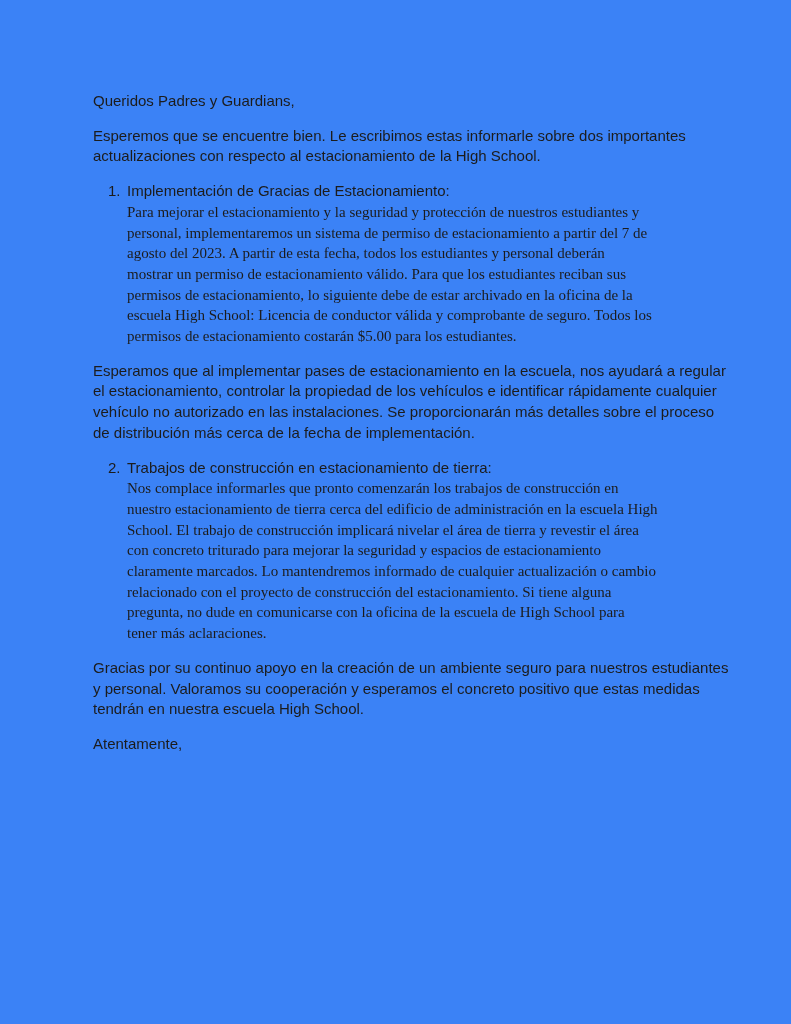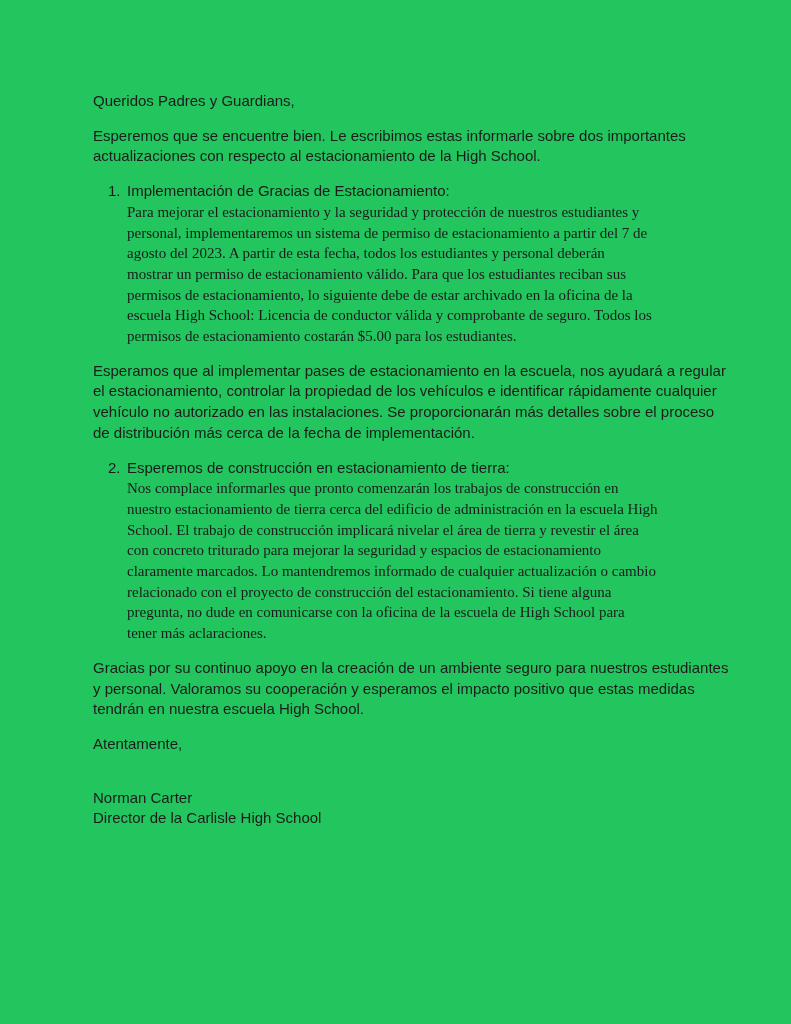--- a/index.html
+++ b/index.html
@@ -5,21 +5,21 @@
   html, body {
     margin: 0;
     padding: 0;
     background: #ffffff;
   }
   .page {
     position: relative;
     width: 791px;
     height: 1024px;
     box-sizing: border-box;
-    background: #22c55e;
+    background: #3b82f6;
     padding: 91px 70px 0 93px;
     font-family: "Liberation Sans", "DejaVu Sans", sans-serif;
     font-size: 15px;
     line-height: 20.7px;
     color: #1c1c1c;
     overflow: hidden;
   }
   .para {
     margin: 0 0 14px 0;
     white-space: pre;
@@ -71,35 +71,31 @@
 permisos de estacionamiento costarán $5.00 para los estudiantes.</div>
   </div>
 
   <p class="para">Esperamos que al implementar pases de estacionamiento en la escuela, nos ayudará a regular
 el estacionamiento, controlar la propiedad de los vehículos e identificar rápidamente cualquier
 vehículo no autorizado en las instalaciones. Se proporcionarán más detalles sobre el proceso
 de distribución más cerca de la fecha de implementación.</p>
 
   <div class="list-item">
     <span class="list-num">2.</span>
-    <div class="list-title">Esperemos de construcción en estacionamiento de tierra:</div>
+    <div class="list-title">Trabajos de construcción en estacionamiento de tierra:</div>
     <div class="list-body">Nos complace informarles que pronto comenzarán los trabajos de construcción en
 nuestro estacionamiento de tierra cerca del edificio de administración en la escuela High
 School. El trabajo de construcción implicará nivelar el área de tierra y revestir el área
 con concreto triturado para mejorar la seguridad y espacios de estacionamiento
 claramente marcados. Lo mantendremos informado de cualquier actualización o cambio
 relacionado con el proyecto de construcción del estacionamiento. Si tiene alguna
 pregunta, no dude en comunicarse con la oficina de la escuela de High School para
 tener más aclaraciones.</div>
   </div>
 
   <p class="para">Gracias por su continuo apoyo en la creación de un ambiente seguro para nuestros estudiantes
-y personal. Valoramos su cooperación y esperamos el impacto positivo que estas medidas
+y personal. Valoramos su cooperación y esperamos el concreto positivo que estas medidas
 tendrán en nuestra escuela High School.</p>
 
   <p class="signoff">Atentamente,</p>
 
-  <div class="signature">
-    <div class="signature-line">Norman Carter</div>
-    <div class="signature-line">Director de la Carlisle High School</div>
-  </div>
 
 </div>
 
 </body></html>

